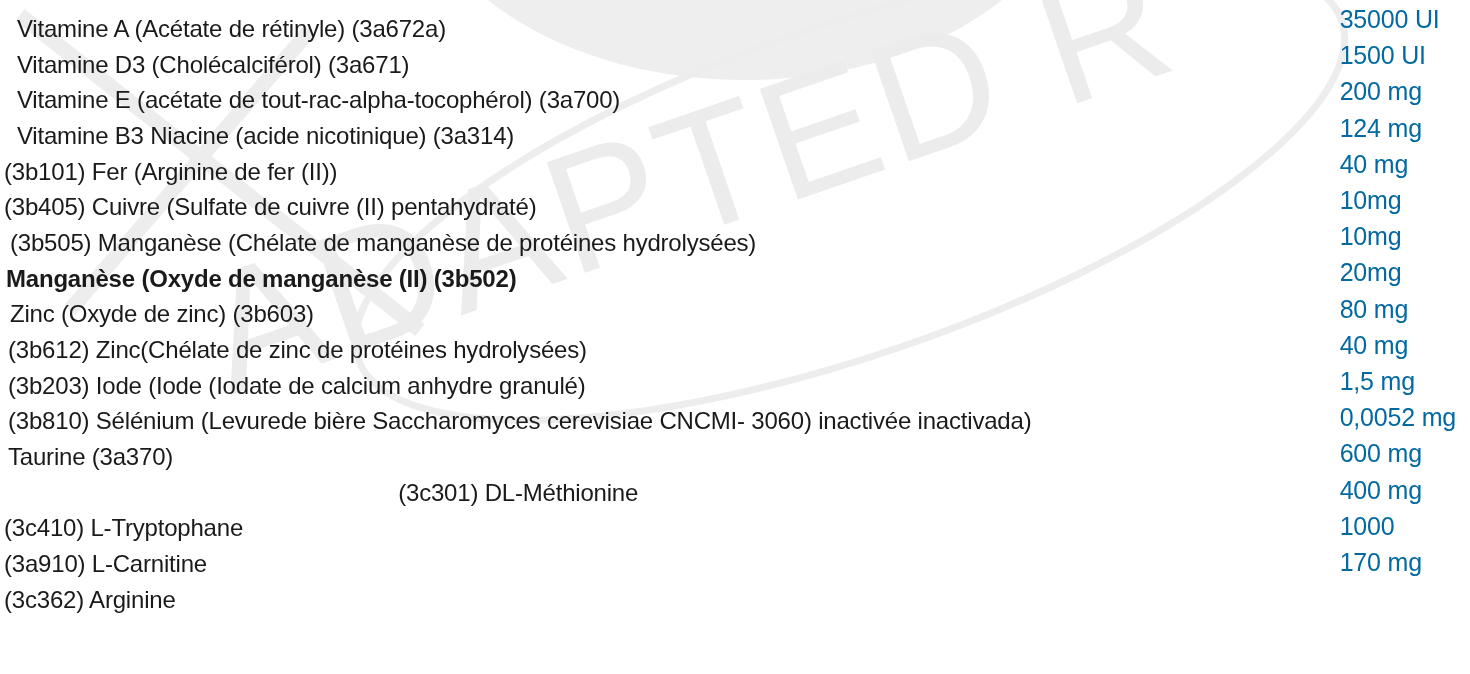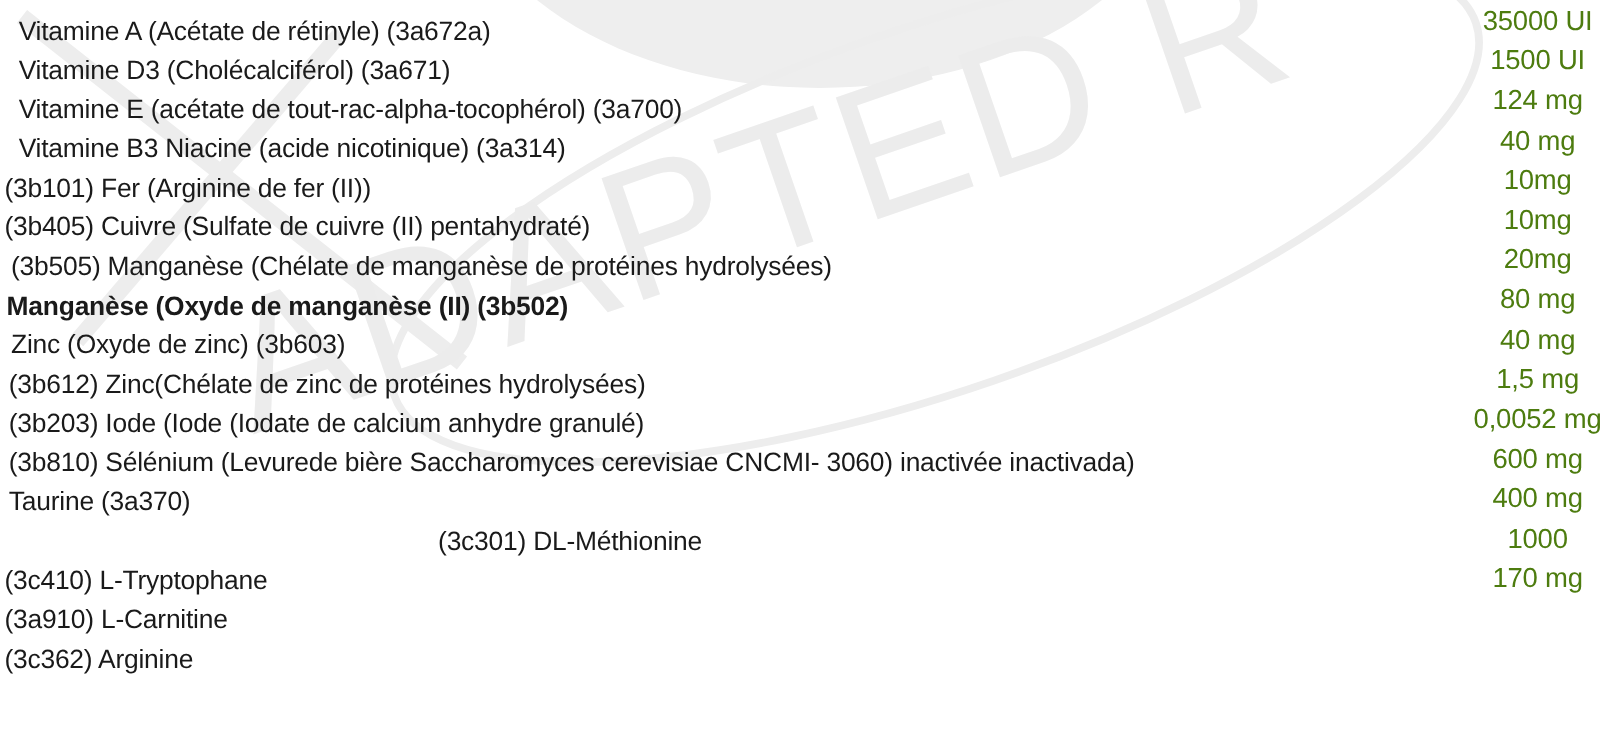--- a/index.html
+++ b/index.html
@@ -35,24 +35,24 @@
     line-height: 35.65px;
     white-space: nowrap;
     letter-spacing: -0.2px;
   }
   
   .values-col {
     position: absolute;
     right: 14px;
     top: 1px;
     z-index: 1;
-    color: #4d7c0f;
+    color: #0369a1;
     font-size: 25px;
     line-height: 36.2px;
-    text-align: center;
+    text-align: left;
     white-space: nowrap;
     letter-spacing: -0.2px;
   }
   
   .labels-col .row:nth-child(-n+4) { padding-left: 13px; }
   .labels-col .row:nth-child(7)  { padding-left: 6px; }
   .labels-col .row:nth-child(8)  { padding-left: 2px; font-weight: bold; }
   .labels-col .row:nth-child(9)  { padding-left: 6px; }
   .labels-col .row:nth-child(10),
   .labels-col .row:nth-child(11),
@@ -97,20 +97,21 @@
       <div class="row">Taurine (3a370)</div>
       <div class="row">(3c301) DL-Méthionine</div>
       <div class="row">(3c410) L-Tryptophane</div>
       <div class="row">(3a910) L-Carnitine</div>
       <div class="row">(3c362) Arginine</div>
     </div>
 
   <div class="values-col" id="values-col">
       <div class="row">35000 UI</div>
       <div class="row">1500 UI</div>
+      <div class="row">200 mg</div>
       <div class="row">124 mg</div>
       <div class="row">40 mg</div>
       <div class="row">10mg</div>
       <div class="row">10mg</div>
       <div class="row">20mg</div>
       <div class="row">80 mg</div>
       <div class="row">40 mg</div>
       <div class="row">1,5 mg</div>
       <div class="row">0,0052 mg</div>
       <div class="row">600 mg</div>

